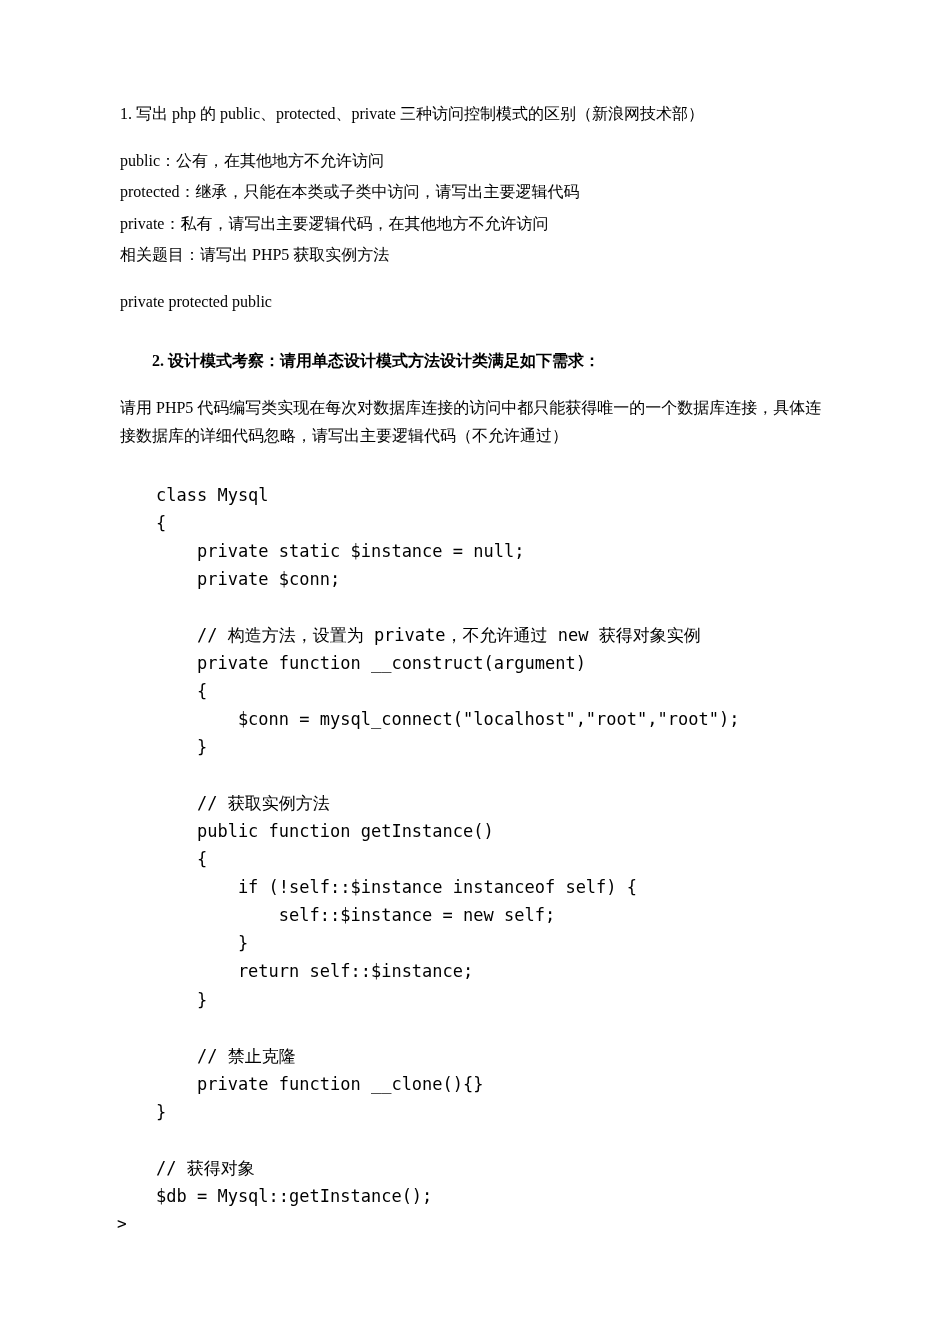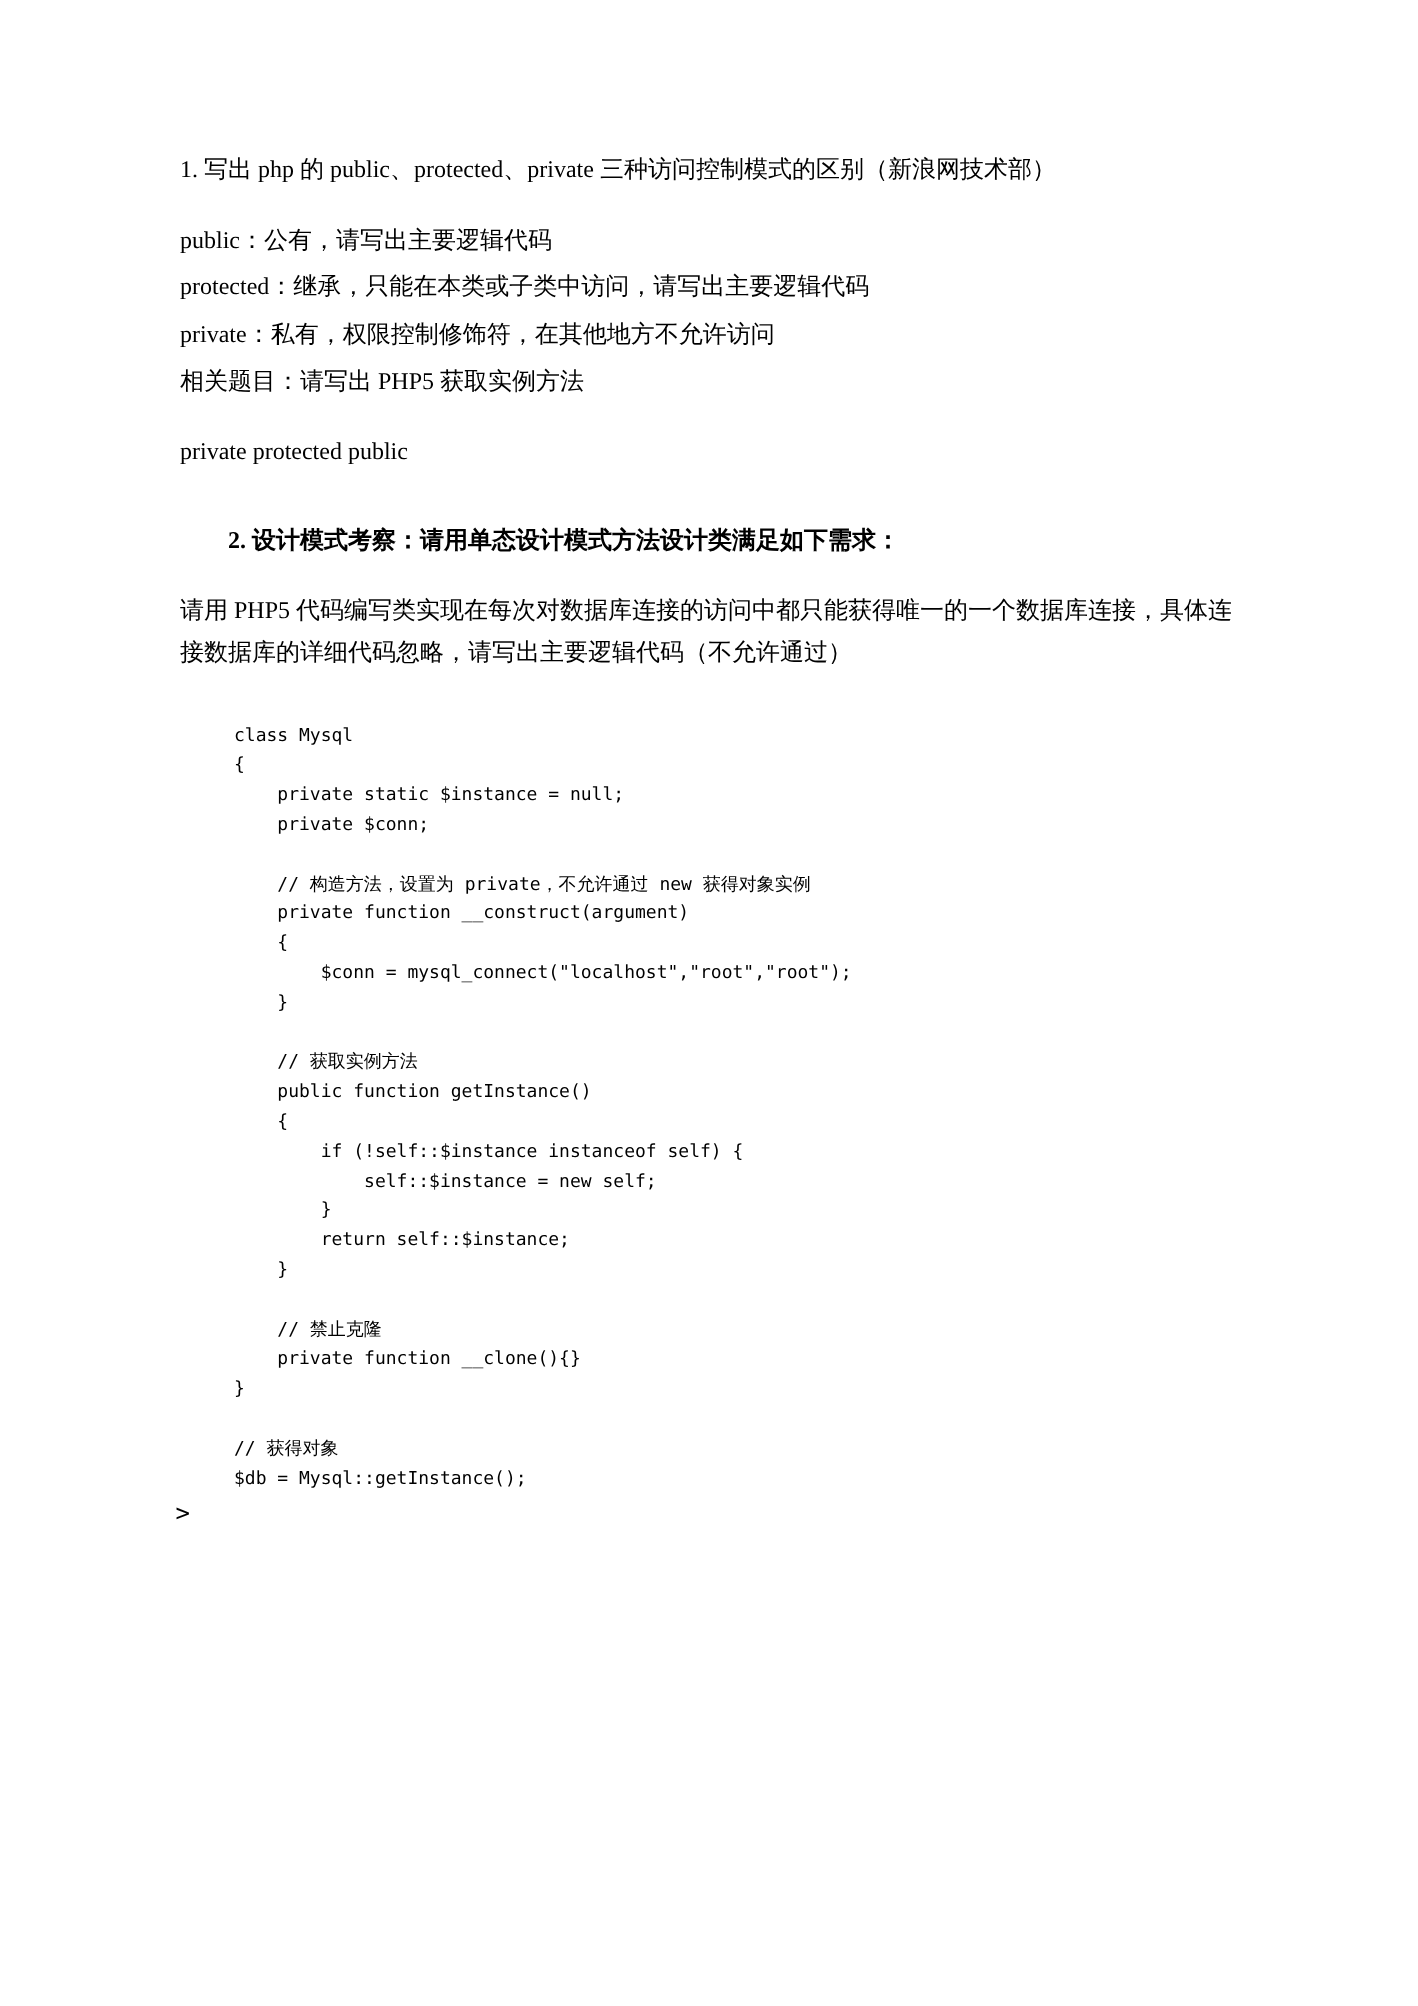--- a/index.html
+++ b/index.html
@@ -14,38 +14,38 @@
     }
     .para { margin-bottom: 4px; font-family: Liberation Serif, serif; }
     .gap-small { height: 16px; }
     .gap-med { height: 28px; }
     .bold { font-weight: bold; margin-left: 32px; }
     .code-block {
       font-family: "NSimSun", "SimSun", monospace;
       white-space: pre;
       line-height: 1.65;
       margin-left: 36px;
-      font-size: 12px;
+      font-size: 17px;
     }
     .arrow {
       font-family: monospace;
       font-size: 16px;
       margin-left: -3px;
     }
   </style>
 </head>
 <body>
 
 <div class="para">1. 写出 php 的 public、protected、private 三种访问控制模式的区别（新浪网技术部）</div>
 
 <div class="gap-small"></div>
 
-<div class="para">public：公有，请写出主要逻辑代码</div>
+<div class="para">public：公有，在其他地方不允许访问</div>
 <div class="para">protected：继承，只能在本类或子类中访问，请写出主要逻辑代码</div>
-<div class="para">private：私有，权限控制修饰符，在其他地方不允许访问</div>
+<div class="para">private：私有，请写出主要逻辑代码，在其他地方不允许访问</div>
 <div class="para">相关题目：请写出 PHP5 获取实例方法</div>
 
 <div class="gap-small"></div>
 
 <div class="para">private protected public</div>
 
 <div class="gap-med"></div>
 
 <div class="para bold">2. 设计模式考察：请用单态设计模式方法设计类满足如下需求：</div>
 

